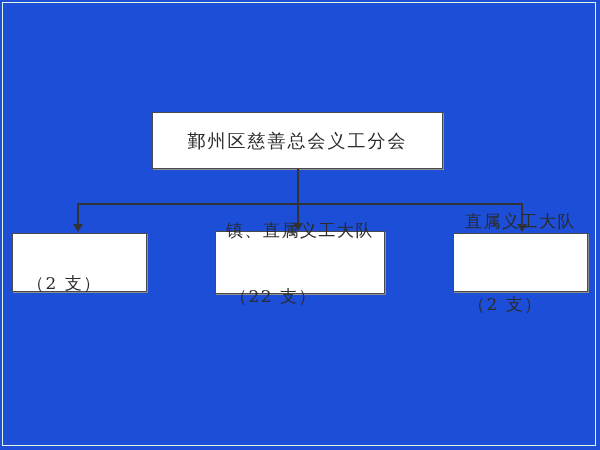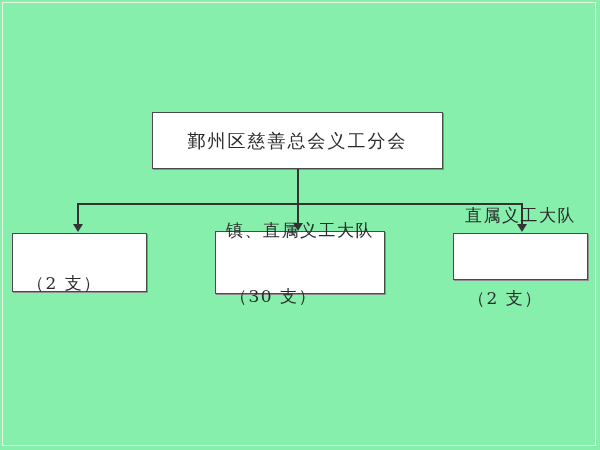--- a/index.html
+++ b/index.html
@@ -10,21 +10,21 @@
     width: 600px;
     height: 450px;
     overflow: hidden;
     font-family: "DejaVu Serif", "Liberation Serif", serif;
     background: #ffffff;
   }
   #slide {
     position: relative;
     width: 600px;
     height: 450px;
-    background: #86efac;
+    background: #1d4ed8;
     box-sizing: border-box;
     padding-left: 36px;
   }
   
   #slide-border {
     position: absolute;
     left: 2px;
     top: 2px;
     width: 594px;
     height: 444px;
@@ -72,21 +72,21 @@
   #node-child-1 {
     left: 215px;
     top: 231px;
     width: 170px;
     height: 63px;
   }
   #node-child-2 {
     left: 453px;
     top: 233px;
     width: 135px;
-    height: 47px;
+    height: 59px;
     gap: 17px;
   }
 
   
   .conn {
     position: absolute;
     background: #333333;
   }
   
   #conn-stem {
@@ -153,21 +153,21 @@
   <div class="arrow" id="arrow-left"></div>
   <div class="arrow" id="arrow-mid"></div>
   <div class="arrow" id="arrow-right"></div>
 
   <div class="node" id="node-child-0">
     <div class="node-line indent-line">（2 支）</div>
   </div>
 
   <div class="node" id="node-child-1">
     <div class="node-line center-line">镇、直属义工大队</div>
-    <div class="node-line indent-line">（30 支）</div>
+    <div class="node-line indent-line">（22 支）</div>
   </div>
 
   <div class="node" id="node-child-2">
     <div class="node-line center-line">直属义工大队</div>
     <div class="node-line indent-line">（2 支）</div>
   </div>
 
 </div>
 
 </body></html>

